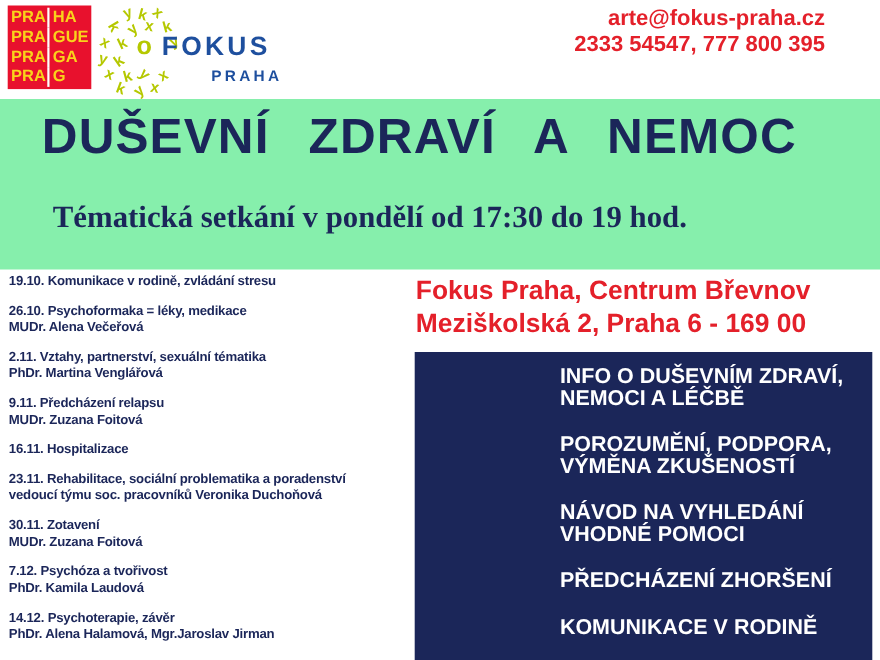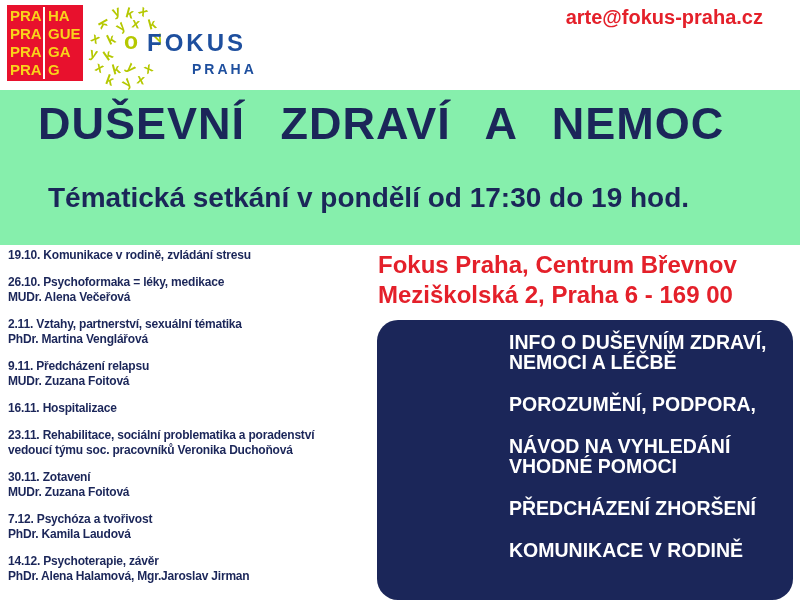--- a/index.html
+++ b/index.html
@@ -12,38 +12,38 @@
   .praha-row{display:flex;height:18px;line-height:18px;font-weight:bold;font-size:15px;color:#f9d31b;}
   .praha-row .pl{width:33px;text-align:left;padding-left:3px;}
   .praha-row .pr{border-left:2px solid #fff;padding-left:3px;}
   .fokus-logo{position:absolute;left:92px;top:4px;width:150px;height:84px;}
   .fokus-glyphs span{position:absolute;font-weight:bold;font-size:14px;color:#b5c800;line-height:1;}
   .fokus-bigo{position:absolute;left:32px;top:26px;font-size:23px;font-weight:bold;color:#b5c800;line-height:1;}
   .fokus-word{position:absolute;left:55px;top:25px;font-size:24px;font-weight:bold;
               letter-spacing:3px;color:#1e4f9e;}
   .fokus-praha-word{position:absolute;left:75px;top:57px;font-size:14px;font-weight:bold;
               letter-spacing:3px;color:#1e4f9e;margin-left:25px;}
-  .contact{position:absolute;right:37px;top:6px;text-align:right;color:#e4202a;
+  .contact{position:absolute;right:50px;top:6px;text-align:right;color:#e4202a;
            font-size:20px;font-weight:bold;line-height:23px;}
   
   .banner{position:absolute;left:0;top:90px;width:800px;height:155px;background:#86efac;}
   .banner h1{position:absolute;left:38px;top:8px;margin:0;font-size:45px;font-weight:bold;
              color:#1b2659;word-spacing:22px;letter-spacing:1px;white-space:nowrap;}
   .banner h2{position:absolute;left:48px;top:92px;margin:0;font-size:28px;font-weight:bold;
-             color:#1b2659;white-space:nowrap;}
+             color:#1b2659;white-space:nowrap;font-family:Liberation Serif, serif;}
   
   .schedule{position:absolute;left:8px;top:248px;width:370px;margin:0;padding:0;list-style:none;}
   .schedule li{margin:0 12px 12px 0;color:#1b2659;font-size:12px;font-weight:bold;
                line-height:15px;letter-spacing:-0.2px;white-space:nowrap;}
   
   .venue{position:absolute;left:378px;top:250px;color:#e4202a;font-size:24px;font-weight:bold;
          line-height:30px;white-space:nowrap;}
   
   .benefits{position:absolute;left:377px;top:320px;width:416px;height:280px;background:#1b2659;
-            box-sizing:border-box;padding:12px 0 0 132px;border-radius:21px;}
+            box-sizing:border-box;padding:12px 0 0 132px;}
   .benefit{margin:0 0 22px 0;color:#ffffff;font-size:19.5px;font-weight:bold;line-height:20px;
            white-space:nowrap;}
 </style>
 </head>
 <body>
 
 <div class="page">
 
   <div class="header">
     <div class="praha-logo" id="praha-logo">
@@ -87,20 +87,21 @@
           <span style="left: 30px; top: 71px; transform: rotate(-40deg);">y</span>
           <span style="left: 45px; top: 68px; transform: rotate(10deg);">x</span>
         </div>
       <div class="fokus-bigo">o</div>
       <div class="fokus-word">FOKUS</div>
       <div class="fokus-praha-word">PRAHA</div>
     </div>
 
     <div class="contact">
       <div>arte@fokus-praha.cz</div>
+      <div>2333 54547, 777 800 395</div>
     </div>
   </div>
 
   <div class="banner">
     <h1>DUŠEVNÍ ZDRAVÍ A NEMOC</h1>
     <h2>Tématická setkání v pondělí od 17:30 do 19 hod.</h2>
   </div>
 
   <ul class="schedule" id="schedule">
       <li>
@@ -144,20 +145,21 @@
     <div>Meziškolská 2, Praha 6 - 169 00</div>
   </div>
 
   <div class="benefits" id="benefits">
       <div class="benefit">
         <div>INFO O DUŠEVNÍM ZDRAVÍ,</div>
         <div>NEMOCI A LÉČBĚ</div>
       </div>
       <div class="benefit">
         <div>POROZUMĚNÍ, PODPORA,</div>
+        <div>VÝMĚNA ZKUŠENOSTÍ</div>
       </div>
       <div class="benefit">
         <div>NÁVOD NA VYHLEDÁNÍ</div>
         <div>VHODNÉ POMOCI</div>
       </div>
       <div class="benefit">
         <div>PŘEDCHÁZENÍ ZHORŠENÍ</div>
       </div>
       <div class="benefit">
         <div>KOMUNIKACE V RODINĚ</div>

